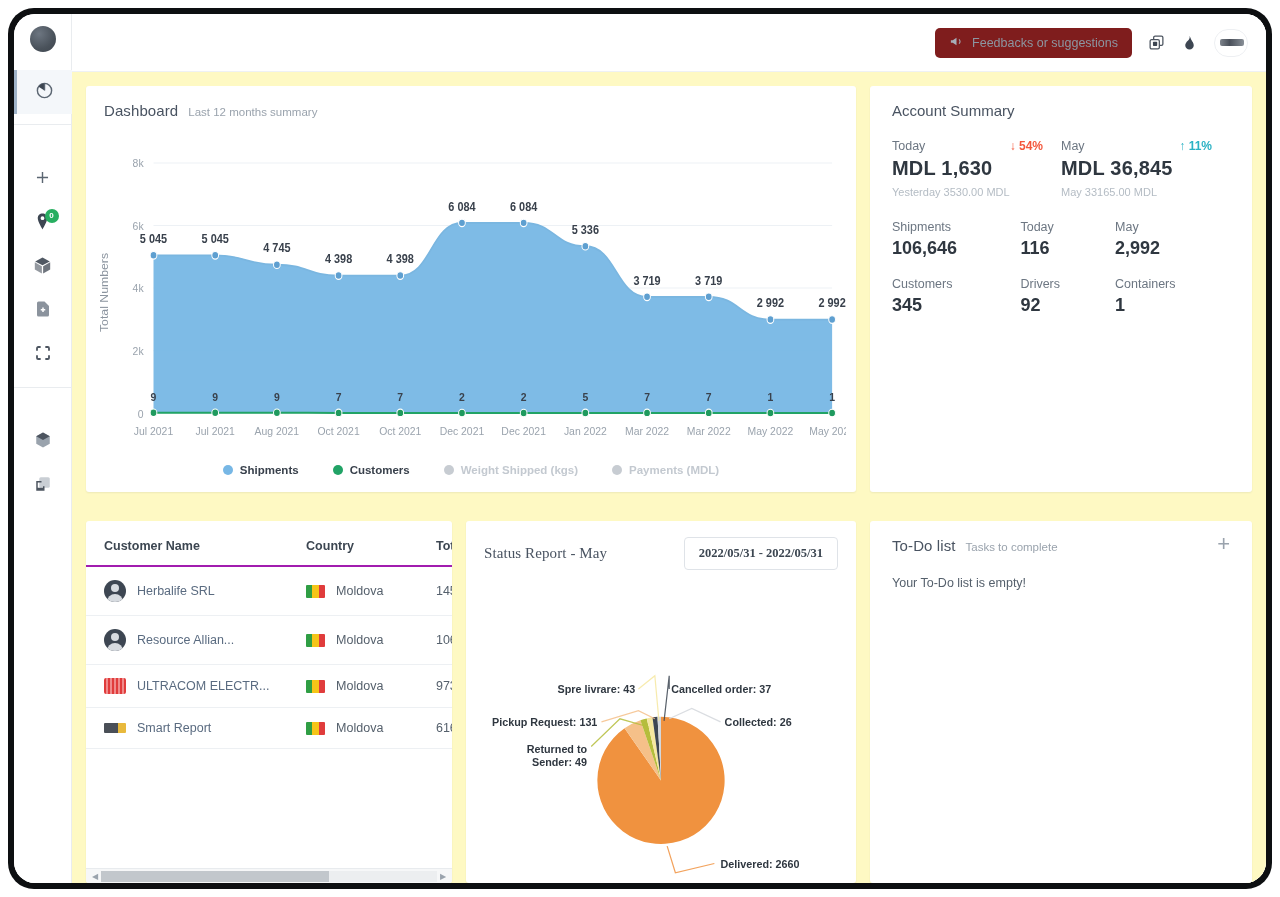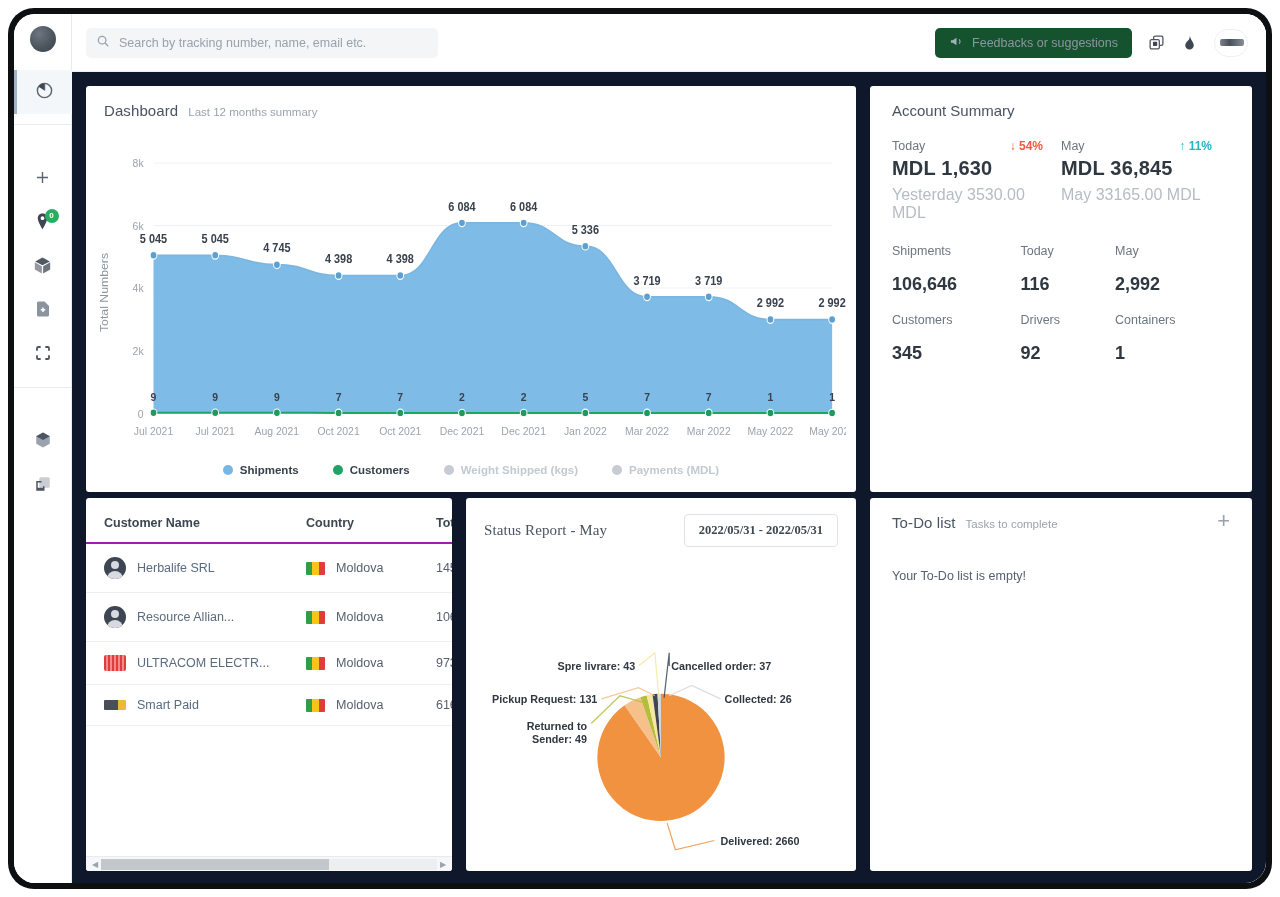--- a/index.html
+++ b/index.html
@@ -104,21 +104,21 @@
     color: #98a2ad;
     font-size: 12.5px;
     white-space: nowrap;
   }
   .topbar-right {
     margin-left: auto;
     display: flex; align-items: center; gap: 16px;
   }
   .feedback-pill {
     height: 30px;
-    background: #14532d;
+    background: #7f1d1d;
     border-radius: 5px;
     display: flex; align-items: center; gap: 8px;
     padding: 0 14px;
     color: #8c96a1;
     font-size: 12.5px;
     white-space: nowrap;
   }
   .topbar-icon { color: #4d5560; display: flex; align-items: center; }
   .avatar-chip {
     width: 34px; height: 28px;
@@ -132,25 +132,25 @@
     content: "";
     position: absolute; left: 5px; top: 9px;
     width: 24px; height: 7px;
     border-radius: 2px;
     background: linear-gradient(90deg,#7d838b,#4a505a 40%,#888f97);
   }
 
   
   #content {
     flex: 1 1 auto;
-    background: #0f172a;
-    padding: 14px 14px 12px 14px;
+    background: #fef9c3;
+    padding: 14px 14px 0 14px;
     display: flex;
     flex-direction: column;
-    gap: 6px;
+    gap: 29px;
     overflow: hidden;
   }
   .row-top { display: flex; gap: 14px; height: 406px; flex: 0 0 406px; }
   .row-bottom { display: flex; gap: 14px; flex: 1 1 auto; min-height: 0; }
 
   .card {
     background: #ffffff;
     border-radius: 3px;
     box-shadow: 0 1px 2px rgba(20,30,45,.07);
   }
@@ -187,22 +187,22 @@
   .acc-3col { display: flex; }
   .acc-3col > div:nth-child(1) { width: 38%; }
   .acc-3col > div:nth-child(2) { width: 28%; }
   .acc-3col > div:nth-child(3) { width: 34%; }
   .acc-lbl-row { display: flex; align-items: center; }
   .acc-lbl { font-size: 12.5px; color: #6c7682; }
   .acc-delta { margin-left: auto; font-size: 12px; font-weight: bold; padding-right: 18px; }
   .acc-delta.down { color: #f4573b; }
   .acc-delta.up { color: #2bb2c4; }
   .acc-big { font-size: 20px; color: #2f3740; font-weight: bold; margin-top: 4px; letter-spacing: .2px; }
-  .acc-num { font-size: 18px; color: #2f3740; font-weight: bold; margin-top: 16px; }
-  .acc-note { font-size: 16px; color: #b4bcc4; margin-top: 6px; }
+  .acc-num { font-size: 18px; color: #2f3740; font-weight: bold; margin-top: 4px; }
+  .acc-note { font-size: 11px; color: #b4bcc4; margin-top: 6px; }
   .acc-gap { height: 22px; }
   .acc-gap-sm { height: 18px; }
   .acc-inline-icon { margin-left: 5px; font-weight: bold; font-size: 12px; }
   .acc-link { font-size: 12px; color: #6c7682; margin-top: 9px; }
 
   
   #customers-card { width: 366px; flex: 0 0 366px; display: flex; flex-direction: column; overflow: hidden; }
   #cust-scroll { flex: 1 1 auto; overflow: hidden; position: relative; }
   table.cust { width: 460px; border-collapse: collapse; margin-top: 8px; }
   table.cust th {
@@ -270,21 +270,21 @@
     white-space: nowrap;
   }
   #pie-wrap { flex: 1 1 auto; padding: 0; }
   #pie-svg { width: 100%; height: 100%; display: block; }
   .pie-lbl { font: bold 10.5px "Liberation Sans", sans-serif; fill: #2f3740; }
 
   
   #todo-card { width: 382px; flex: 0 0 382px; padding: 16px 22px 0 22px; }
   .todo-head { display: flex; align-items: baseline; }
   .todo-plus { margin-left: auto; font-size: 22px; color: #9aa3ad; line-height: 14px; }
-  .todo-empty { margin-top: 38px; font-size: 12.5px; color: #55606c; }
+  .todo-empty { margin-top: 22px; font-size: 12.5px; color: #55606c; }
 </style>
 </head>
 <body>
 
 <div id="device">
 <div id="screen">
 
   <div id="rail">
     <div class="rail-logo"></div>
 
@@ -363,29 +363,20 @@
           <rect x="7" y="3" width="14" height="14" rx="2" fill="#c9ced4"></rect>
           <path d="M3 8h7v2H5v7h7v-2h2v6H3V8z" fill="#4d5560"></path>
         </svg>
       </span>
     </div>
   </div>
 
   <div id="main">
 
     <div id="topbar">
-      <div class="search-box">
-        <span>
-          <svg width="14" height="14" viewBox="0 0 24 24" fill="none" stroke="#98a2ad" stroke-width="2.2">
-            <circle cx="10.5" cy="10.5" r="6.5"></circle>
-                <path d="M15.5 15.5 21 21"></path>
-          </svg>
-        </span>
-        <span class="ph">Search by tracking number, name, email etc.</span>
-      </div>
 
       <div class="topbar-right">
         <div class="feedback-pill">
           <span>
             <svg width="15" height="15" viewBox="0 0 24 24" fill="#a6aeb8">
               <path d="M3 10v4h3l6 4V6L6 10H3z"></path>
               <path d="M16 8.5a4.5 4.5 0 0 1 0 7" fill="none" stroke="#a6aeb8" stroke-width="1.7"></path>
             </svg>
           </span>
           <span>Feedbacks or suggestions</span>
@@ -650,21 +641,21 @@
                           <span class="flag-md"></span>
                           <span>Moldova</span>
                         </span>
                       </td>
                       <td class="c-total">9734</td>
                     </tr>
                     <tr>
                       <td class="c-name">
                         <span class="cell-flex">
                           <span class="logo-sm"></span>
-                          <span class="cust-link">Smart Paid</span>
+                          <span class="cust-link">Smart Report</span>
                         </span>
                       </td>
                       <td class="c-country">
                         <span class="cell-flex">
                           <span class="flag-md"></span>
                           <span>Moldova</span>
                         </span>
                       </td>
                       <td class="c-total">6165</td>
                     </tr>

